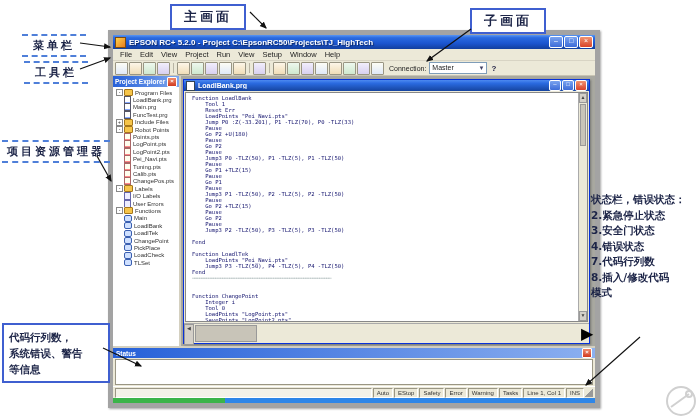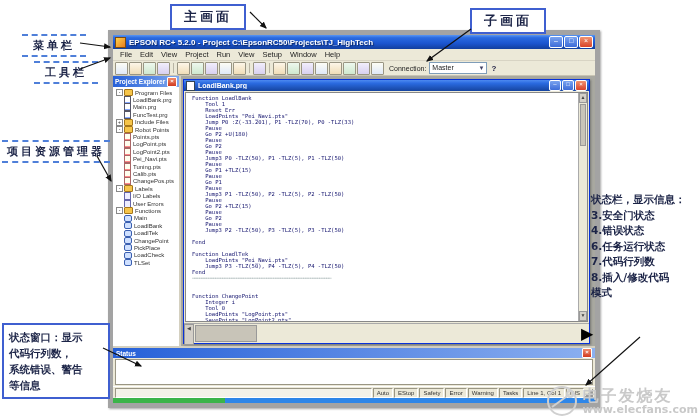--- a/index.html
+++ b/index.html
@@ -131,33 +131,32 @@
   <line x1="80" y1="43" x2="110" y2="47" stroke="#111" stroke-width="1.2" marker-end="url(#ah)"></line>
   <line x1="80" y1="69" x2="110" y2="58" stroke="#111" stroke-width="1.2" marker-end="url(#ah)"></line>
   <line x1="97" y1="156" x2="111" y2="181" stroke="#111" stroke-width="1.2" marker-end="url(#ah)"></line>
   <line x1="103" y1="348" x2="141" y2="366" stroke="#111" stroke-width="1.2" marker-end="url(#ah)"></line>
   <line x1="640" y1="337" x2="586" y2="385" stroke="#111" stroke-width="1.2" marker-end="url(#ah)"></line>
 </svg>
 
 <div class="ann ann-box" style="left:170px;top:4px">主画面</div>
 <div class="ann ann-box" style="left:470px;top:8px">子画面</div>
 <div class="ann ann-dash" style="left:22px;top:34px;width:56px">菜单栏</div>
-<div class="ann ann-dash" style="left:34px;top:61px;width:56px">工具栏</div>
+<div class="ann ann-dash" style="left:24px;top:61px;width:56px">工具栏</div>
 <div class="ann ann-dash" style="left:2px;top:140px;width:100px">项目资源管理器</div>
 <div class="ann ann-note" style="left:2px;top:323px;width:94px">
-    <div>状态窗口：显示</div>
     <div>代码行列数，</div>
     <div>系统错误、警告</div>
     <div>等信息</div>
   </div>
 <div class="ann ann-list" style="left:591px;top:192px;width:108px">
-    <div>状态栏，显示信息：</div>
+    <div>状态栏，错误状态：</div>
+    <div>2.紧急停止状态</div>
     <div>3.安全门状态</div>
     <div>4.错误状态</div>
-    <div>6.任务运行状态</div>
     <div>7.代码行列数</div>
     <div>8.插入/修改代码</div>
     <div>   模式</div>
   </div>
 
 <div class="app">
   <div class="titlebar">
     <span class="app-ico"></span>
     <span class="ttl">EPSON RC+ 5.2.0 - Project C:\EpsonRC50\Projects\TJ_HighTech</span>
     <span class="winbtn">–</span>
@@ -417,17 +416,13 @@
     <div class="strip-blue"></div>
   </div>
 </div>
 
 <div class="watermark">
   <svg width="34" height="34" viewBox="0 0 34 34">
     <circle cx="17" cy="17" r="14" fill="none" stroke="#d0d0d0" stroke-width="2"></circle>
     <line x1="7" y1="23" x2="25" y2="10" stroke="#d0d0d0" stroke-width="2"></line>
     <circle cx="25" cy="10" r="3" fill="none" stroke="#d0d0d0" stroke-width="2"></circle>
   </svg>
-  <div class="wm-text">
-    <div class="wm-cn">电子发烧友</div>
-    <div class="wm-url">www.elecfans.com</div>
-  </div>
 </div>
 
 </body></html>

